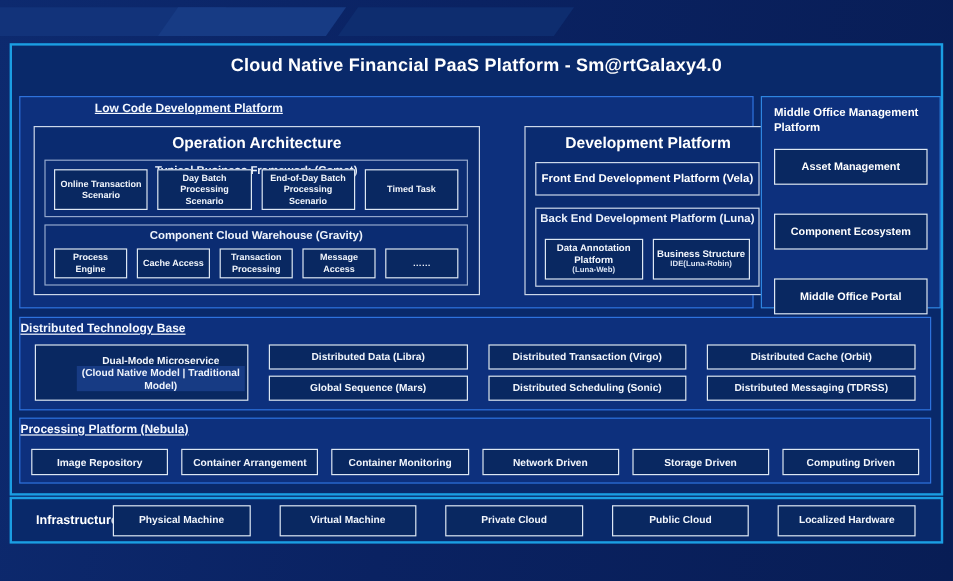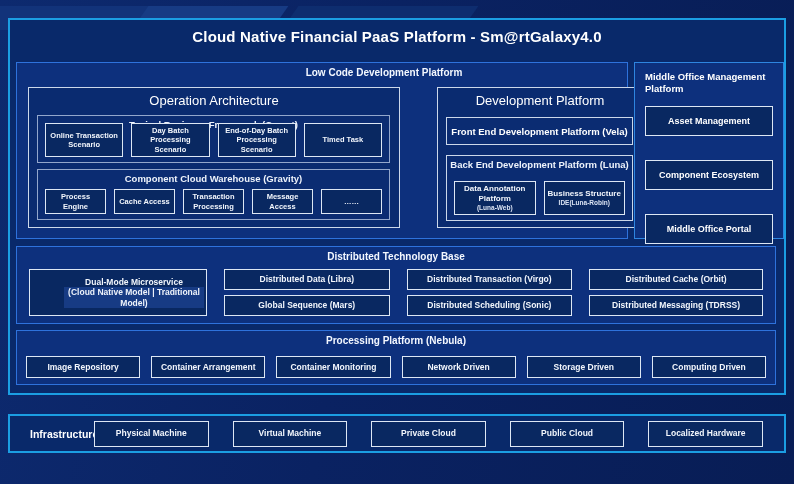--- a/index.html
+++ b/index.html
@@ -16,41 +16,41 @@
     overflow:hidden;
   }
   
   .stripe { position:absolute; top:6px; height:24px; transform:skewX(-35deg); }
   .s1 { left:-40px; width:220px; background:#12337a; }
   .s2 { left:140px; width:140px; background:#173b84; }
   .s3 { left:290px; width:180px; background:#0e2d6f; }
 
   
   .frame {
-    position:absolute; left:8px; top:18px; width:778px; height:377px;
+    position:absolute; left:8px; top:36px; width:778px; height:377px;
     border:2px solid #1b9ee3; background:#09296a;
   }
   .title {
     position:absolute; left:0; top:8px; width:100%;
     text-align:center; font-size:15px; font-weight:bold; letter-spacing:.2px;
   }
 
   
   .sec { position:absolute; border:1.5px solid #2e72dc; background:#0d307d; }
   .sec-label {
     position:absolute; top:4px; left:0; width:100%;
-    text-align:center; font-size:10px; font-weight:bold; color:#f4f8ff;
+    text-align:left; font-size:10px; font-weight:bold; color:#f4f8ff;text-decoration:underline;
   }
   .shifted { transform:translateX(62px); }
 
   .low-code { left:6px; top:42px; width:612px; height:177px; }
 
   
   .panel { position:absolute; border:1.5px solid #ccd8ea; background:#0a2b70; }
-  .panel-title { position:absolute; top:5px; left:0; width:100%; text-align:center; font-size:13px; font-weight:normal; }
+  .panel-title { position:absolute; top:5px; left:0; width:100%; text-align:center; font-size:13px; font-weight:bold; }
   .op-arch  { left:11px;  top:24px; width:372px; height:141px; }
   .dev-plat { left:392px; top:24px; width:206px; height:141px;margin-left:28px; }
 
   
   .group { position:absolute; border:1px solid #93a7cc; background:#0b2c72; }
   .group-label { position:absolute; top:3px; left:0; width:100%; text-align:center; font-size:9.5px; font-weight:600; color:#eef3fb; }
   .typical   { left:8px; top:27px; width:353px; height:48px; }
   .component { left:8px; top:81px; width:353px; height:51px;padding-left:34px; }
 
   .row { position:absolute; left:0; bottom:5px; width:100%; display:flex; gap:8px; padding:0 7px; }

